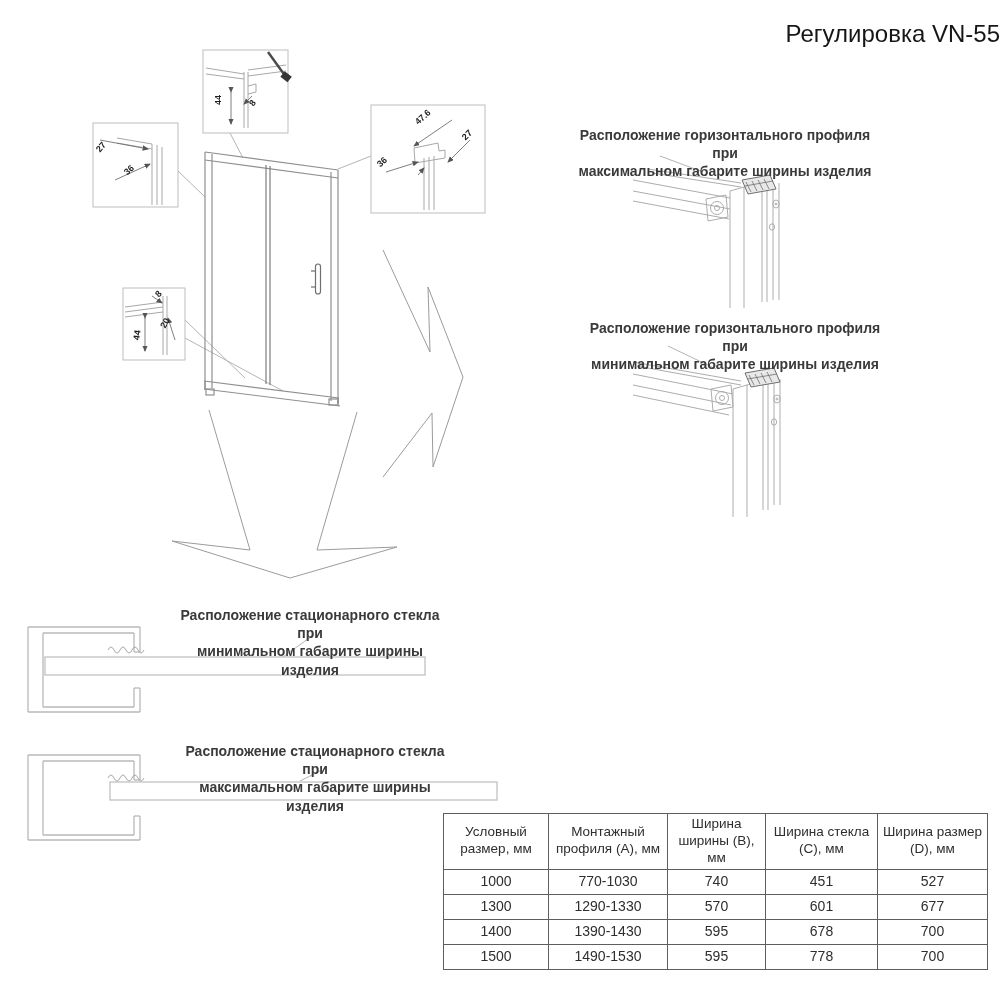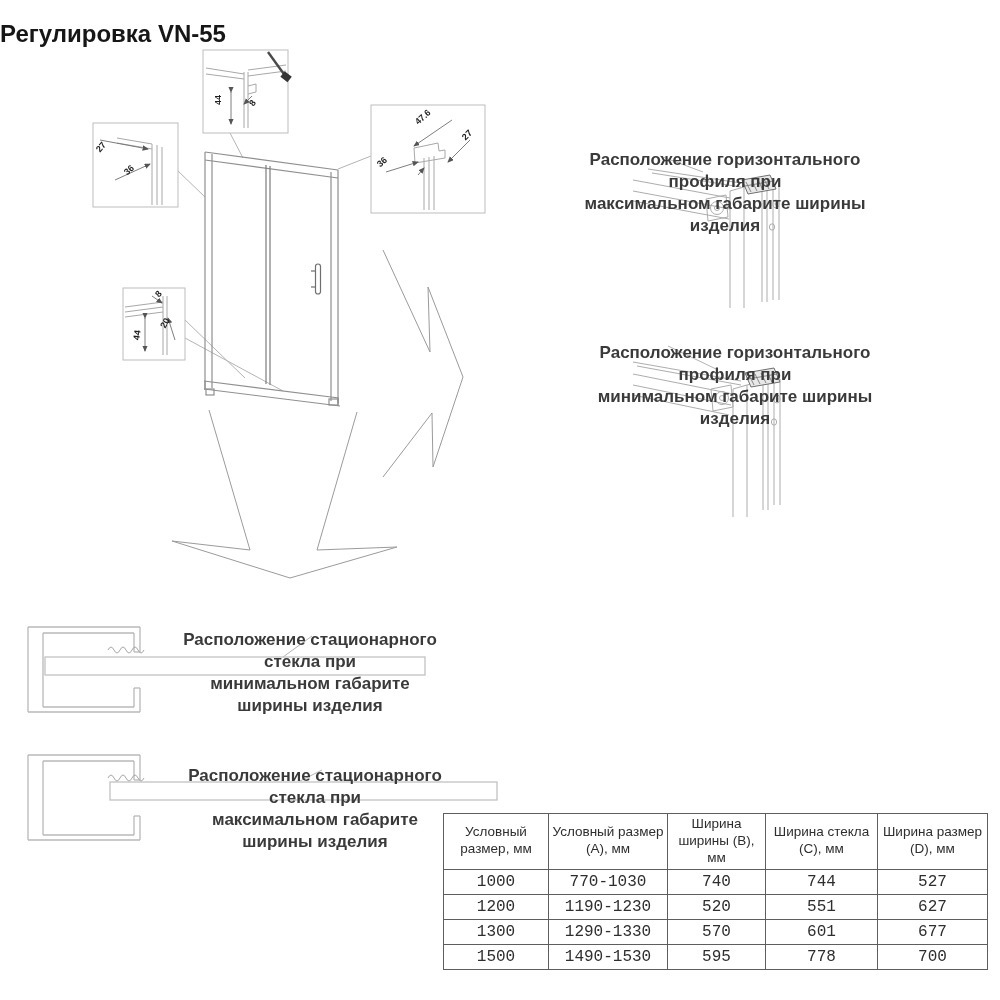--- a/index.html
+++ b/index.html
@@ -1,44 +1,44 @@
 <!DOCTYPE html>
 <html><head>
 <meta charset="utf-8">
 <style>
   html,body { margin:0; padding:0; background:#ffffff; }
   .canvas {
     position:relative; width:1000px; height:1000px; background:#ffffff;
     font-family:"Liberation Sans", sans-serif; overflow:hidden;
   }
   .title {
-    position:absolute; left:0; right:0; top:20px; text-align:left;
-    font-size:24px; color:#161616; font-weight:700;
+    position:absolute; left:0; right:0; top:20px; text-align:right;
+    font-size:24px; color:#161616; font-weight:400;
   }
   .art { position:absolute; left:0; top:0; }
   .caption {
-    position:absolute; font-size:17px; font-weight:600; color:#3a3a3a;
-    text-align:center; line-height:1.3;margin-top:23px;
+    position:absolute; font-size:14px; font-weight:600; color:#3a3a3a;
+    text-align:center; line-height:1.3;
   }
   .caption span { display:block; }
   .dim {
     position:absolute; font-size:9px; font-weight:700; color:#1f1f1f;
     white-space:nowrap;
   }
   table.spec {
     position:absolute; left:443px; top:813px; width:544px;
     border-collapse:collapse; table-layout:fixed;
     font-size:13.5px; color:#2e2e2e;
   }
   table.spec th, table.spec td {
     border:1.5px solid #5e5e5e; text-align:center; vertical-align:middle;
     font-weight:400; padding:2px 2px; line-height:1.25;margin-top:16px;
   }
   table.spec th { height:33px; }
-  table.spec td { height:20px; font-size:16px;font-family:Liberation Mono, monospace; }
+  table.spec td { height:20px; font-size:14px; }
 </style>
 </head>
 <body>
 
 <div class="canvas">
 
   <div class="title">Регулировка VN-55</div>
 
   <svg class="art" width="1000" height="1000" viewBox="0 0 1000 1000">
 
@@ -282,49 +282,49 @@
     <colgroup>
       <col style="width:105px">
         <col style="width:119px">
         <col style="width:98px">
       <col style="width:112px">
         <col style="width:110px">
     </colgroup>
     <thead>
       <tr>
           <th>Условный размер, мм</th>
-          <th>Условный размер (А), мм</th>
+          <th>Монтажный профиля (А), мм</th>
           <th>Ширина ширины (В), мм</th>
           <th>Ширина стекла (С), мм</th>
           <th>Ширина размер (D), мм</th>
         </tr>
     </thead>
     <tbody>
         <tr>
           <td>1000</td>
           <td>770-1030</td>
           <td>740</td>
-          <td>744</td>
+          <td>451</td>
           <td>527</td>
-        </tr>
-        <tr>
-          <td>1200</td>
-          <td>1190-1230</td>
-          <td>520</td>
-          <td>551</td>
-          <td>627</td>
         </tr>
         <tr>
           <td>1300</td>
           <td>1290-1330</td>
           <td>570</td>
           <td>601</td>
           <td>677</td>
         </tr>
         <tr>
+          <td>1400</td>
+          <td>1390-1430</td>
+          <td>595</td>
+          <td>678</td>
+          <td>700</td>
+        </tr>
+        <tr>
           <td>1500</td>
           <td>1490-1530</td>
           <td>595</td>
           <td>778</td>
           <td>700</td>
         </tr>
       </tbody>
   </table>
 
 </div>

